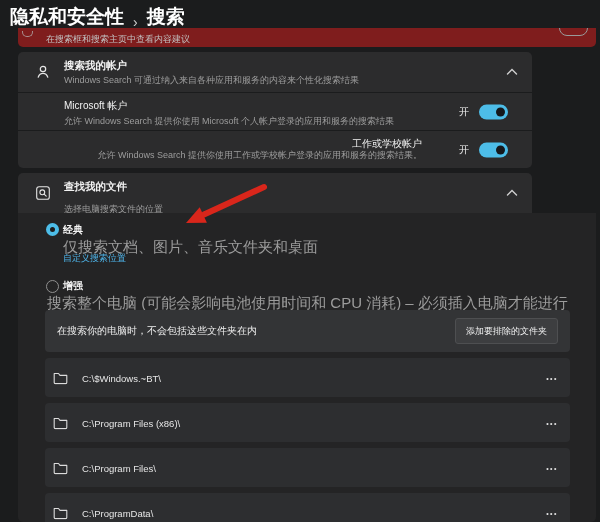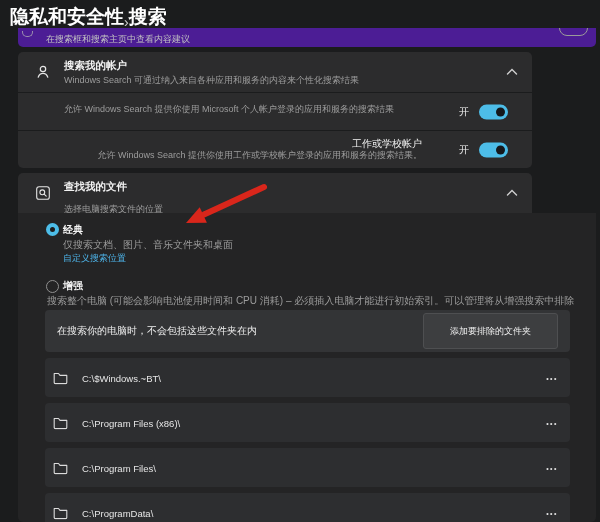--- a/index.html
+++ b/index.html
@@ -4,21 +4,21 @@
 <style>
   html,body{margin:0;padding:0}
   body{
     width:600px;height:522px;overflow:hidden;position:relative;
     background:#1b1c1d;color:#f0f0f0;
     font-family:"Liberation Sans", sans-serif;
   }
   .abs{position:absolute}
 
   
-  .breadcrumb{left:10px;top:4px;display:flex;align-items:flex-end;gap:0;font-size:19px;font-weight:700;color:#ffffff}
+  .breadcrumb{left:10px;top:4px;display:flex;align-items:flex-end;gap:9px;font-size:19px;font-weight:700;color:#ffffff}
   .breadcrumb .sep{font-size:14px;font-weight:400;color:#cfcfcf;padding-top:2px}
 
   
   .card{left:18px;width:514px;background:#2c2c2d;box-sizing:border-box}
   .r-top{border-radius:5px 5px 0 0}
   .r-bot{border-radius:0 0 5px 5px}
 
   .sec-title{font-size:10.5px;font-weight:700;color:#f2f2f2;line-height:13px}
   .row-title{font-size:10px;font-weight:400;color:#f2f2f2;line-height:12px}
   .desc{font-size:9px;color:#9c9c9c;line-height:11px}
@@ -27,40 +27,40 @@
   .text-col{position:absolute;left:46px;top:8px;right:110px}
   .chev{position:absolute;right:13px;top:50%;transform:translateY(-50%);width:14px;height:10px}
 
   
   .toggle-area{position:absolute;right:24px;top:50%;transform:translateY(-50%);display:flex;align-items:center;gap:10px}
   .toggle-label{font-size:10px;color:#f0f0f0}
   .toggle{width:29px;height:15px;border-radius:8px;background:var(--accent);position:relative}
   .toggle::after{content:"";position:absolute;right:3px;top:3px;width:9px;height:9px;border-radius:50%;background:#15181c}
 
   
-  .clip-row{left:18px;top:28px;width:578px;height:19px;background:#4c1d95;border-radius:0 0 5px 5px;overflow:hidden}
+  .clip-row{left:18px;top:28px;width:578px;height:19px;background:#7f1d1d;border-radius:0 0 5px 5px;overflow:hidden}
   .clip-row .desc{position:absolute;left:28px;top:6px;color:#c3c3c3}
   .partial-icon{position:absolute;left:4px;top:3px;width:9px;height:5px;border:1.5px solid #b5b5b5;border-top:none;border-radius:0 0 5px 5px;opacity:.75}
   .partial-toggle{position:absolute;right:8px;top:-8px;width:27px;height:14px;border:1px solid #9a9a9a;border-radius:8px}
 
   
   .expanded{left:18px;top:213px;width:578px;height:309px;background:#242425;border-radius:0 0 5px 5px}
 
   
   .radio{position:absolute;width:13px;height:13px;border-radius:50%;box-sizing:border-box}
   .radio.sel{border:4px solid var(--accent);background:#1c1c1c}
   .radio.unsel{border:1px solid #909090;background:transparent}
   .opt-label{position:absolute;font-size:10px;font-weight:700;color:#f2f2f2}
-  .opt-desc{position:absolute;font-size:10px;color:#9c9c9c}
+  .opt-desc{position:absolute;font-size:15px;color:#9c9c9c}
   .opt-link{position:absolute;font-size:9px;color:var(--link);cursor:pointer}
 
   
   .bar{position:absolute;left:27px;top:97px;width:525px;height:42px;background:#333436;border-radius:4px}
   .bar-text{position:absolute;left:12px;top:50%;transform:translateY(-50%);font-size:10px;color:#ededed}
-  .add-btn{position:absolute;right:12px;top:50%;transform:translateY(-50%);height:36px;padding:0 26px;
+  .add-btn{position:absolute;right:12px;top:50%;transform:translateY(-50%);height:26px;padding:0 10px;
     background:#3d3e40;border:1px solid #4e4f51;border-radius:3px;color:#f0f0f0;font-size:9px;
     display:flex;align-items:center;font-family:inherit}
 
   
   .folder-row{position:absolute;left:27px;width:525px;height:39px;background:#2d2e30;border-radius:4px}
   .folder-icon{position:absolute;left:8px;top:50%;transform:translateY(-50%);width:15px;height:13px}
   .folder-path{position:absolute;left:37px;top:50%;transform:translateY(-50%);font-size:9.5px;color:#e6e6e6}
   .more-dots{position:absolute;right:12px;top:50%;transform:translateY(-50%);font-size:7px;letter-spacing:1.5px;color:#e0e0e0}
 
   .arrow-svg{left:0;top:0;pointer-events:none}
@@ -94,20 +94,21 @@
   </div>
   <span class="chev">
     <svg class="glyph" width="14" height="10" viewBox="0 0 14 10">
         <path d="M2.5 7 L7 2.5 L11.5 7" fill="none" stroke="#d0d0d0" stroke-width="1.4" stroke-linecap="round"></path>
       </svg>
   </span>
 </div>
 
 <div class="abs card" style="top:93px;height:37px;">
   <div class="text-col" style="top:7px;left:46px">
+    <div class="row-title">Microsoft 帐户</div>
     <div class="desc" style="margin-top:4px">允许 Windows Search 提供你使用 Microsoft 个人帐户登录的应用和服务的搜索结果</div>
   </div>
   <div class="toggle-area">
     <span class="toggle-label">开</span>
     <span class="toggle"></span>
   </div>
 </div>
 
 <div class="abs card r-bot" style="top:131px;height:37px;text-align:right;">
   <div class="text-col" style="top:7px;left:46px">

